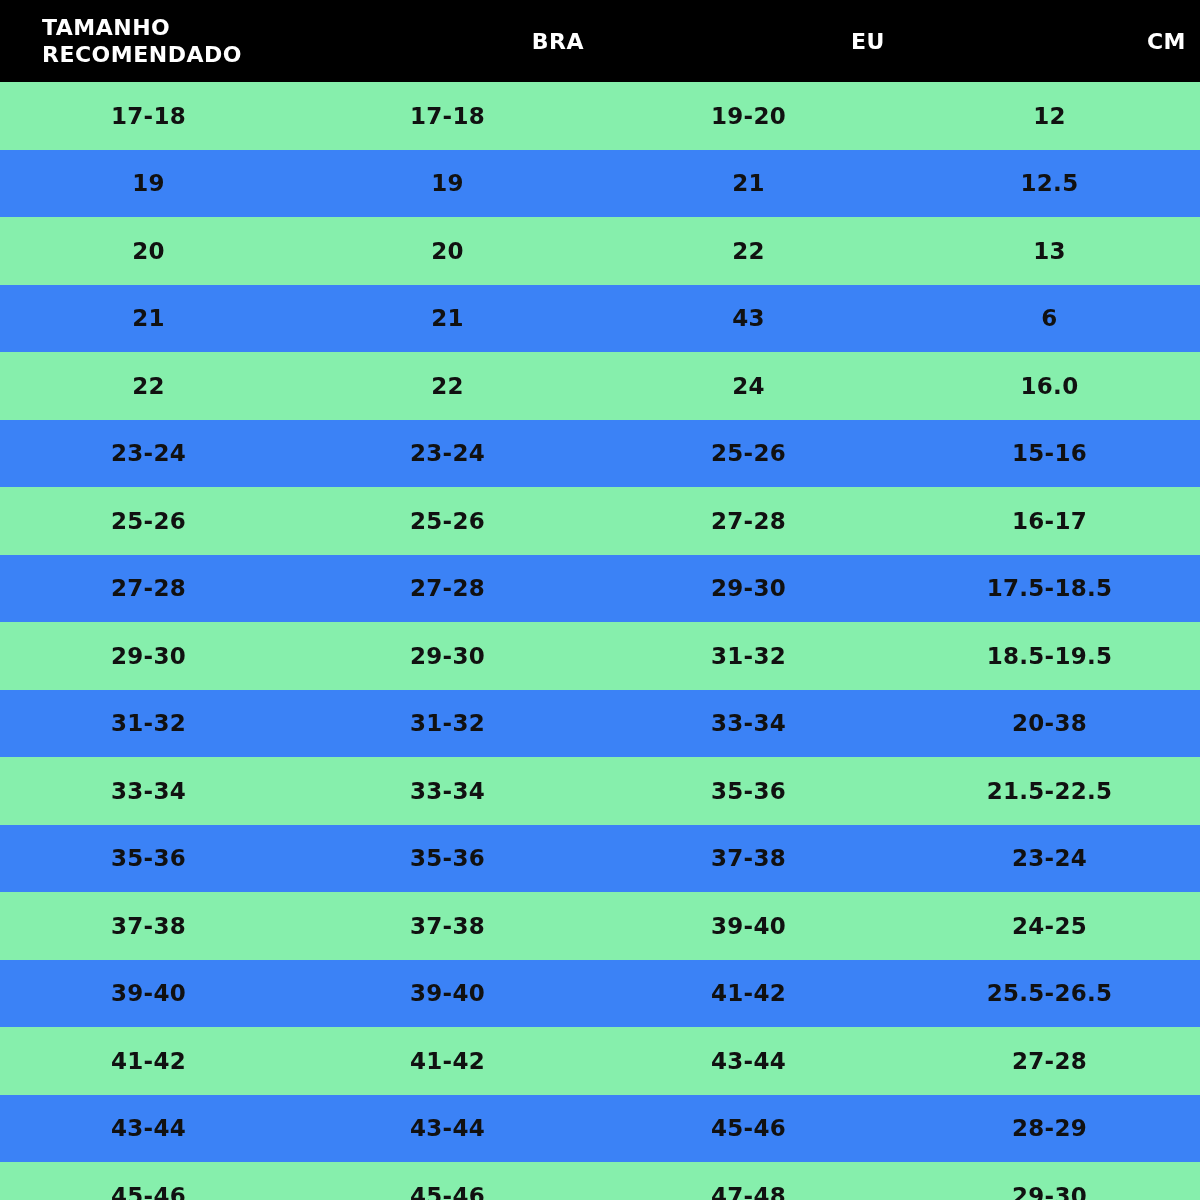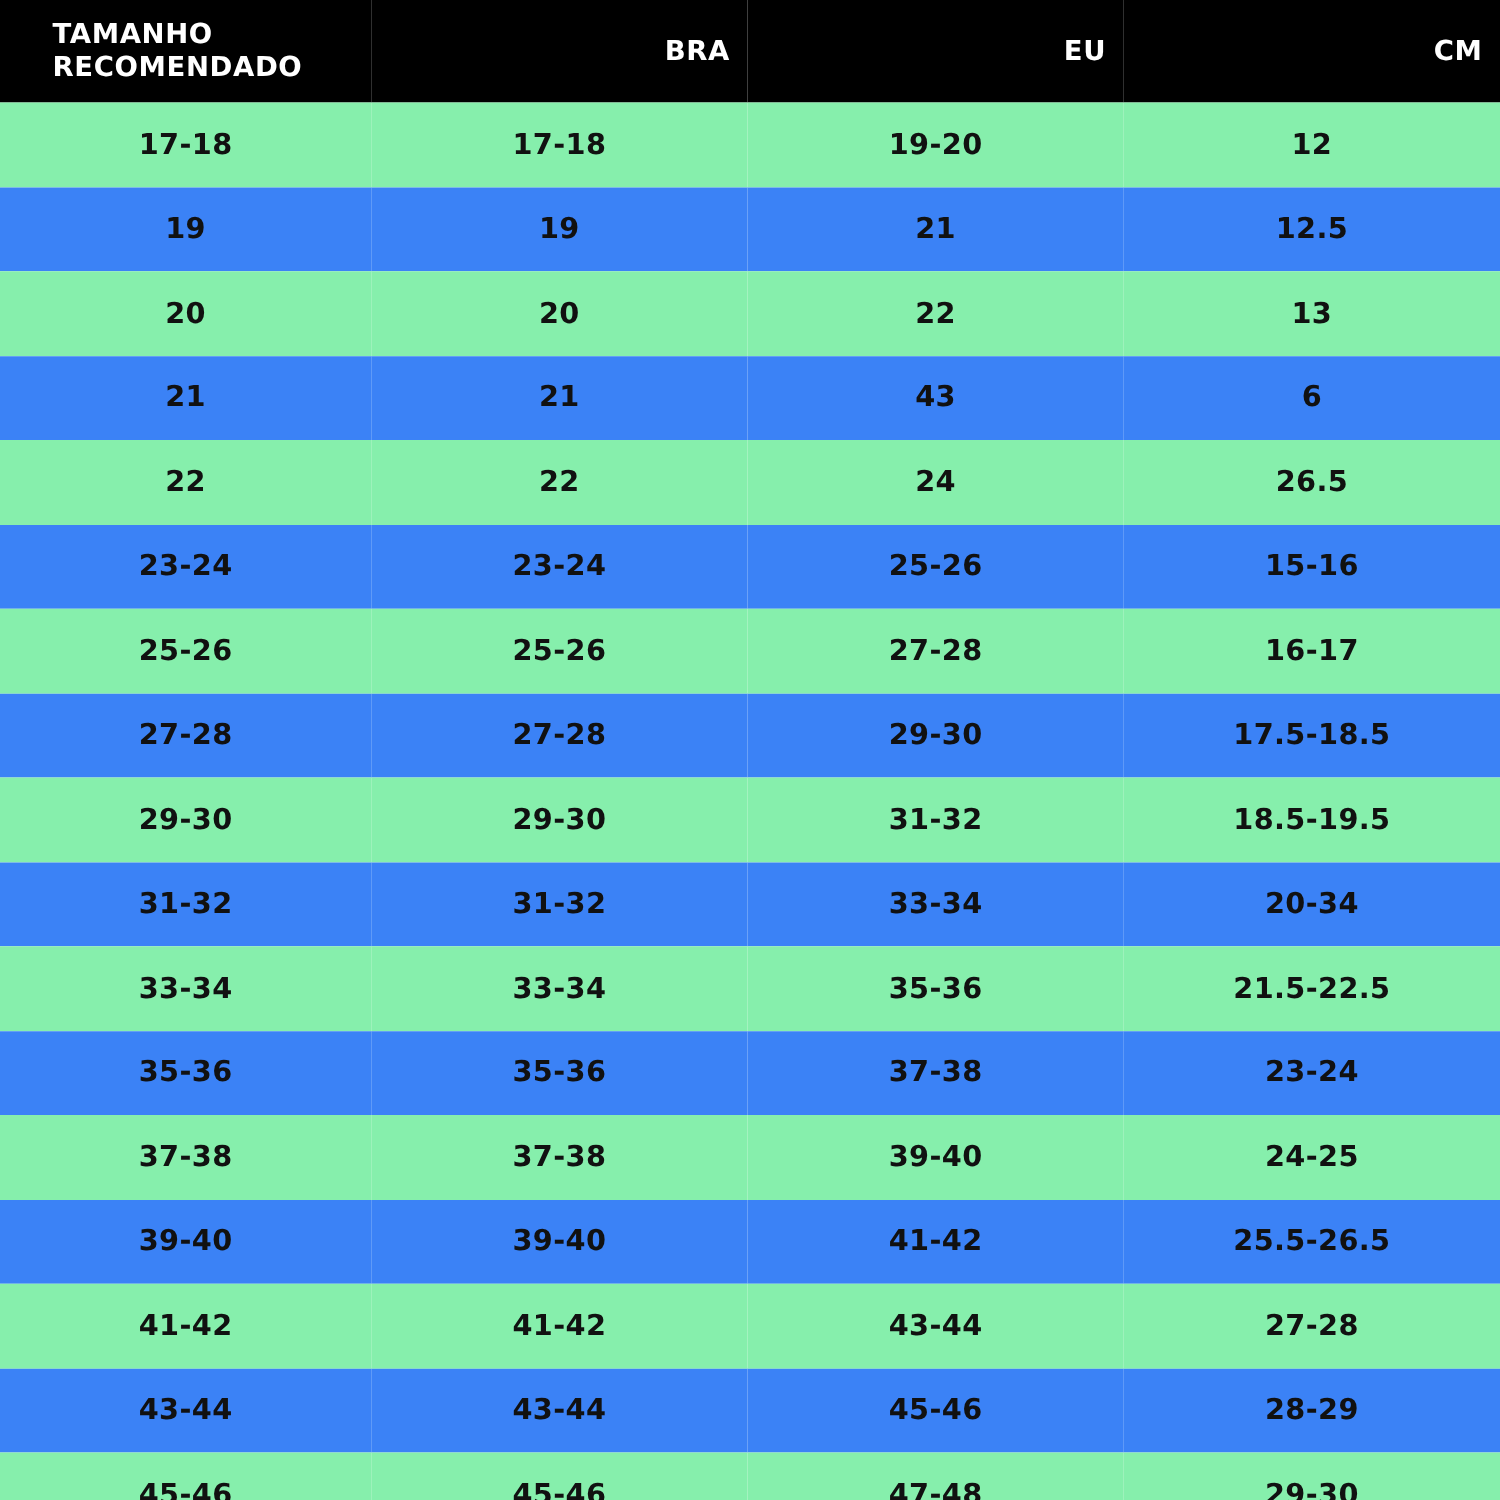--- a/index.html
+++ b/index.html
@@ -99,21 +99,21 @@
       <tr class="even">
         <td class="first">21</td>
         <td>21</td>
         <td>43</td>
         <td>6</td>
       </tr>
       <tr class="odd">
         <td class="first">22</td>
         <td>22</td>
         <td>24</td>
-        <td>26.5</td>
+        <td>16.0</td>
       </tr>
       <tr class="even">
         <td class="first">23-24</td>
         <td>23-24</td>
         <td>25-26</td>
         <td>15-16</td>
       </tr>
       <tr class="odd">
         <td class="first">25-26</td>
         <td>25-26</td>
@@ -129,21 +129,21 @@
       <tr class="odd">
         <td class="first">29-30</td>
         <td>29-30</td>
         <td>31-32</td>
         <td>18.5-19.5</td>
       </tr>
       <tr class="even">
         <td class="first">31-32</td>
         <td>31-32</td>
         <td>33-34</td>
-        <td>20-34</td>
+        <td>20-38</td>
       </tr>
       <tr class="odd">
         <td class="first">33-34</td>
         <td>33-34</td>
         <td>35-36</td>
         <td>21.5-22.5</td>
       </tr>
       <tr class="even">
         <td class="first">35-36</td>
         <td>35-36</td>

